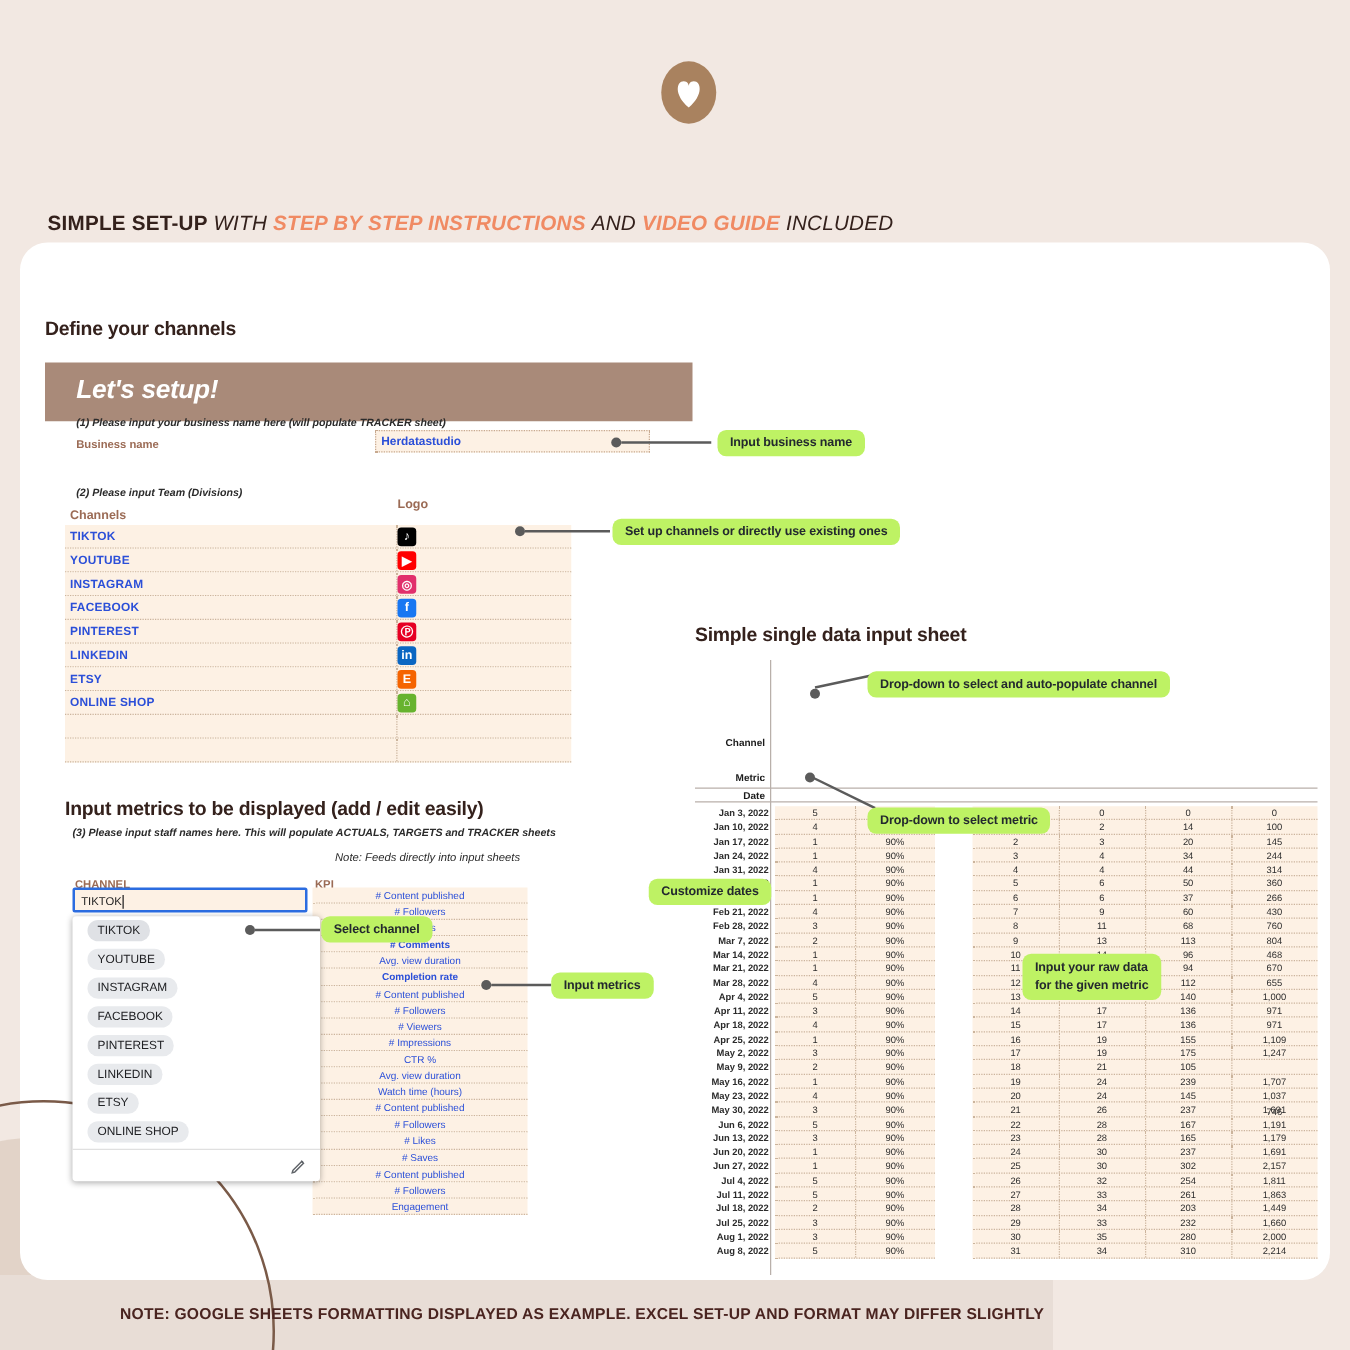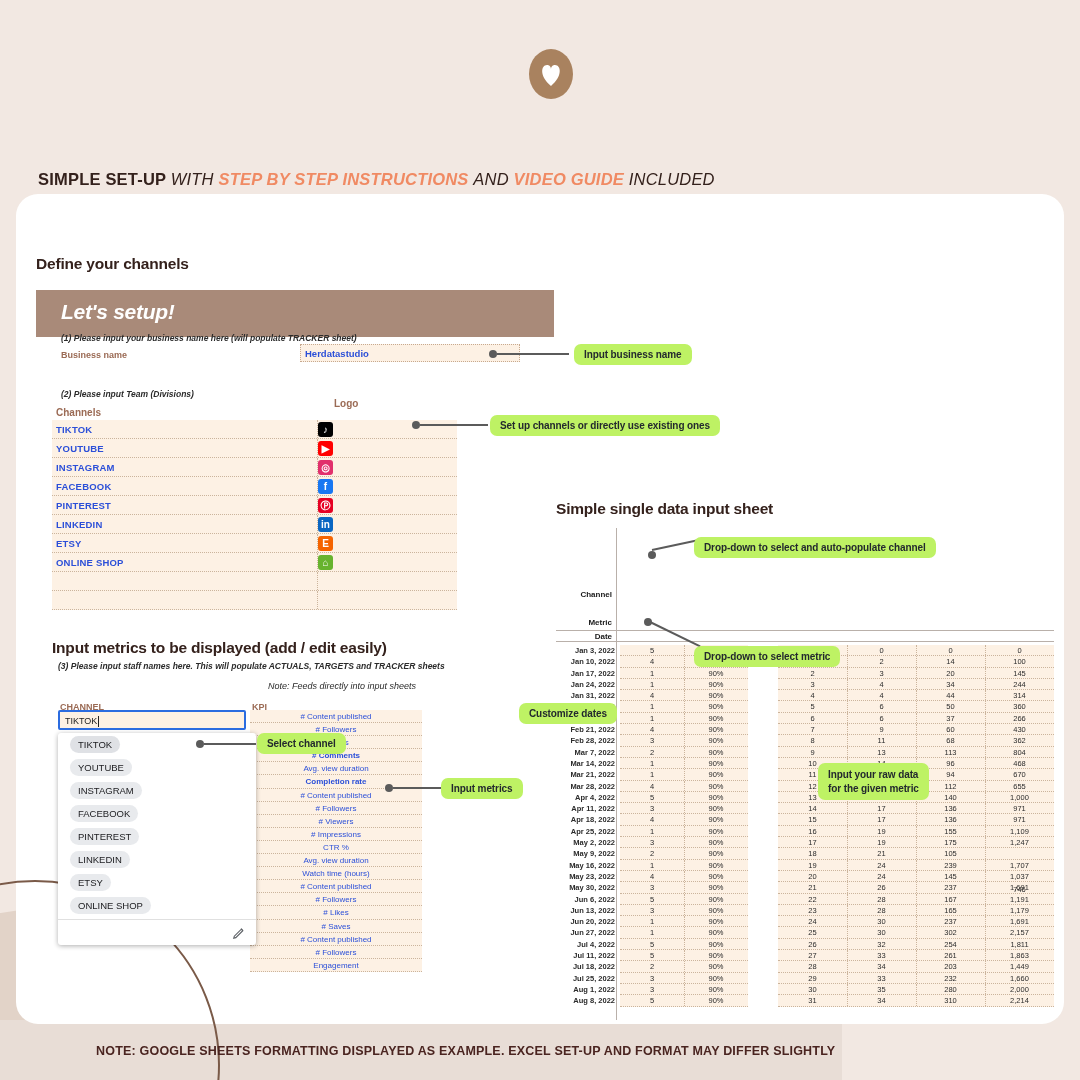--- a/index.html
+++ b/index.html
@@ -243,21 +243,21 @@
   <span>Let's setup!</span>
 </div>
 <div class="note-italic" style="left:61px; top:333px; z-index:4;">(1) Please input your business name here (will populate TRACKER sheet)</div>
 <div class="lbl-brown" style="left:61px; top:350px; z-index:4;">Business name</div>
 <div class="cell-strip" style="left:300px; top:344px; width:220px; height:18px; z-index:4;"></div>
 <div class="cell-val" style="left:305px; top:348px; z-index:5;">Herdatastudio</div>
 
 <div class="note-italic" style="left:61px; top:389px; z-index:4;">(2) Please input Team (Divisions)</div>
 
 <div class="lbl-brown" style="left:56px; top:407px; z-index:4; font-size:10px;">Channels</div>
-<div class="lbl-brown" style="left:318px; top:398px; z-index:4; font-size:10px;margin-left:16px;">Logo</div>
+<div class="lbl-brown" style="left:318px; top:398px; z-index:4; font-size:10px;">Logo</div>
 <div class="ch-table" id="channels-table" style="z-index:4;">
     <div class="ch-row">
       <div class="ch-name">TIKTOK</div>
       <div class="ch-vline"></div>
       <div class="ch-logo" style="background: rgb(0, 0, 0); color: rgb(255, 255, 255);">♪</div>
     </div>
     <div class="ch-row">
       <div class="ch-name">YOUTUBE</div>
       <div class="ch-vline"></div>
       <div class="ch-logo" style="background: rgb(255, 0, 0); color: rgb(255, 255, 255);">▶</div>
@@ -658,21 +658,21 @@
       <div style="position: absolute; top: 0px; height: 100%; width: 1px; border-left: 1px dotted rgb(203, 180, 156); left: 207px;"></div>
       <div class="dt-c" style="left: 207px; width: 69px;">430</div>
     </div>
     <div class="dt-row">
       <div class="dt-c" style="left: 0px; width: 69px;">8</div>
       <div style="position: absolute; top: 0px; height: 100%; width: 1px; border-left: 1px dotted rgb(203, 180, 156); left: 69px;"></div>
       <div class="dt-c" style="left: 69px; width: 69px;">11</div>
       <div style="position: absolute; top: 0px; height: 100%; width: 1px; border-left: 1px dotted rgb(203, 180, 156); left: 138px;"></div>
       <div class="dt-c" style="left: 138px; width: 69px;">68</div>
       <div style="position: absolute; top: 0px; height: 100%; width: 1px; border-left: 1px dotted rgb(203, 180, 156); left: 207px;"></div>
-      <div class="dt-c" style="left: 207px; width: 69px;">362</div>
+      <div class="dt-c" style="left: 207px; width: 69px;">760</div>
     </div>
     <div class="dt-row">
       <div class="dt-c" style="left: 0px; width: 69px;">9</div>
       <div style="position: absolute; top: 0px; height: 100%; width: 1px; border-left: 1px dotted rgb(203, 180, 156); left: 69px;"></div>
       <div class="dt-c" style="left: 69px; width: 69px;">13</div>
       <div style="position: absolute; top: 0px; height: 100%; width: 1px; border-left: 1px dotted rgb(203, 180, 156); left: 138px;"></div>
       <div class="dt-c" style="left: 138px; width: 69px;">113</div>
       <div style="position: absolute; top: 0px; height: 100%; width: 1px; border-left: 1px dotted rgb(203, 180, 156); left: 207px;"></div>
       <div class="dt-c" style="left: 207px; width: 69px;">804</div>
     </div>

